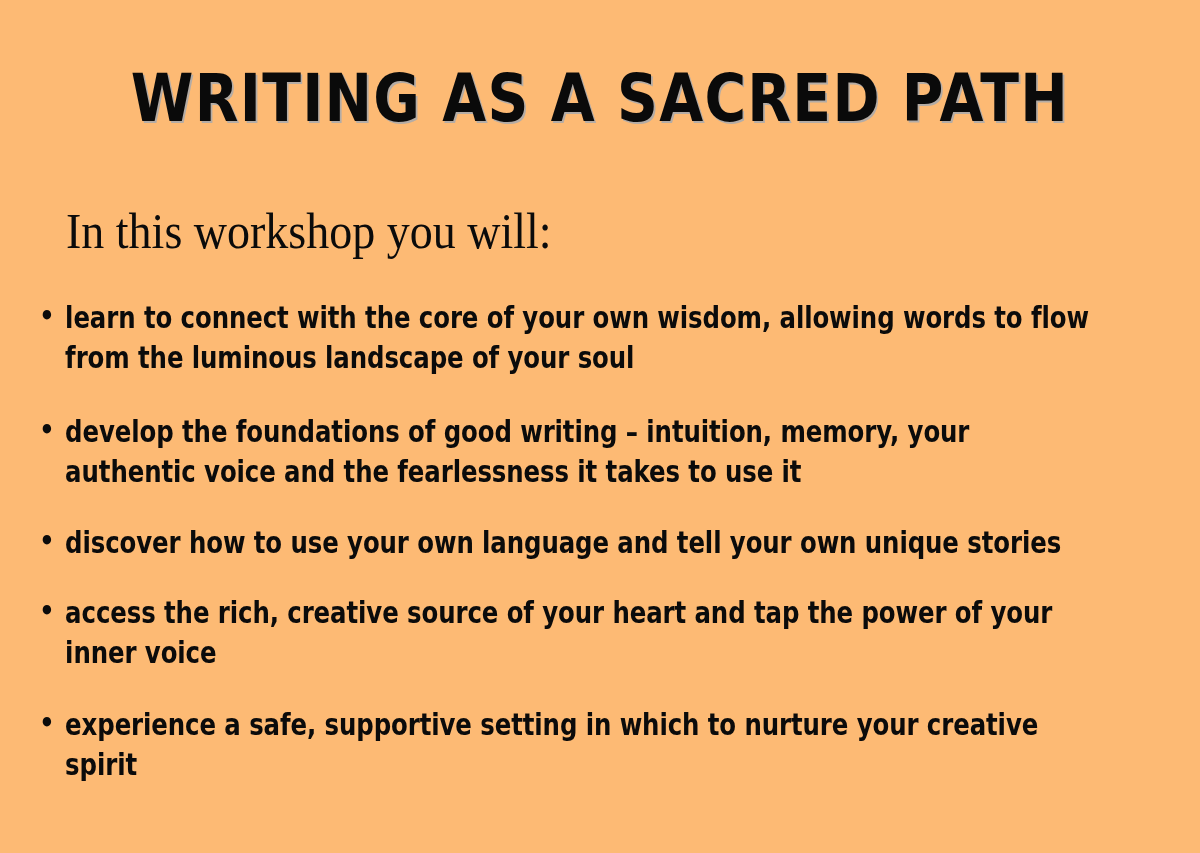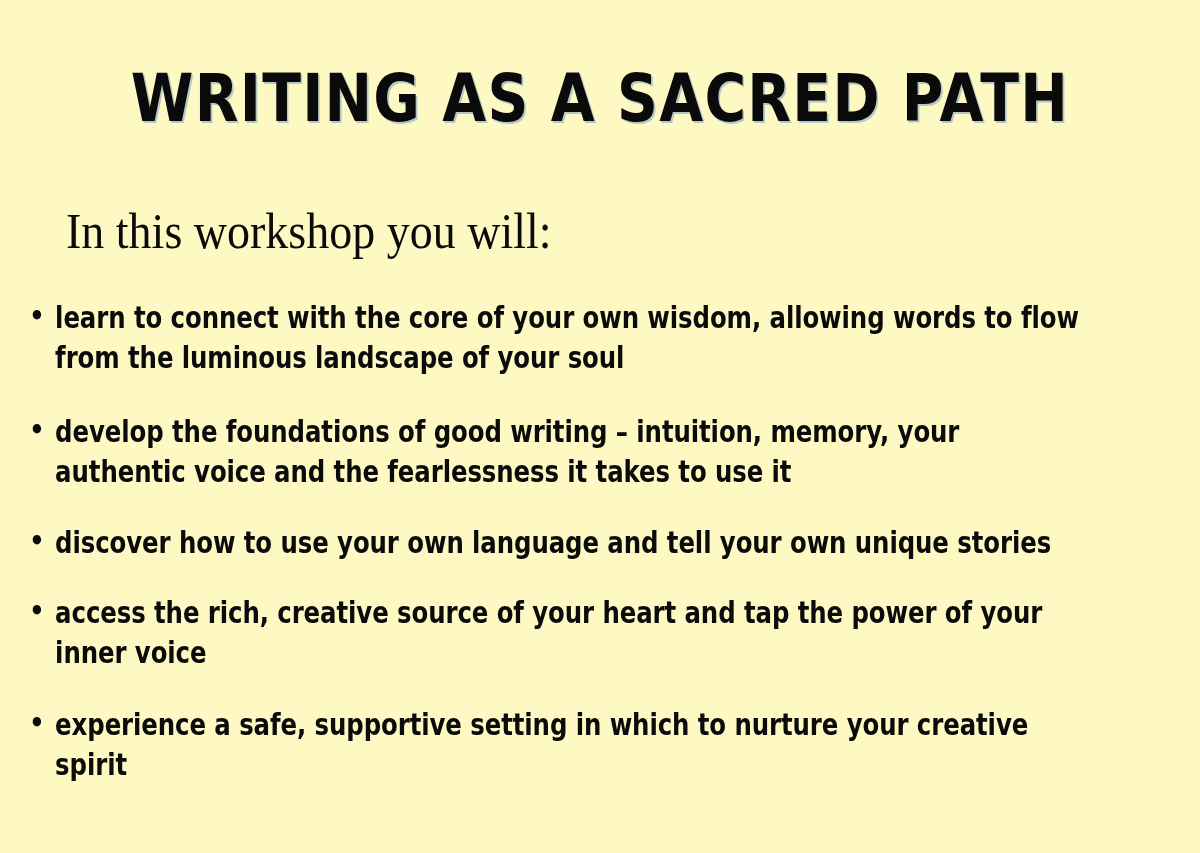--- a/index.html
+++ b/index.html
@@ -13,21 +13,21 @@
     height: 853px;
     overflow: hidden;
     font-family: "Liberation Sans", sans-serif;
     color: #000000;
   }
 
   .slide {
     position: relative;
     width: 1200px;
     height: 853px;
-    background: #fef9c3;
+    background: #fdba74;
     box-sizing: border-box;
   }
 
   
   .slide-title {
     position: absolute;
     left: 0;
     right: 0;
     top: 22px;
     text-align: center;
@@ -54,21 +54,21 @@
     line-height: 1.05;
     color: #0b0b0b;
     transform: scaleX(0.92);
     transform-origin: 0 50%;
     white-space: nowrap;
   }
 
   
   .bullet-list {
     position: absolute;
-    left: 22px;
+    left: 32px;
     top: 298px;
     width: 1160px;
     margin: 0;
     padding: 0;
     list-style: none;
   }
 
   .bullet-item {
     position: relative;
     padding-left: 36px;

